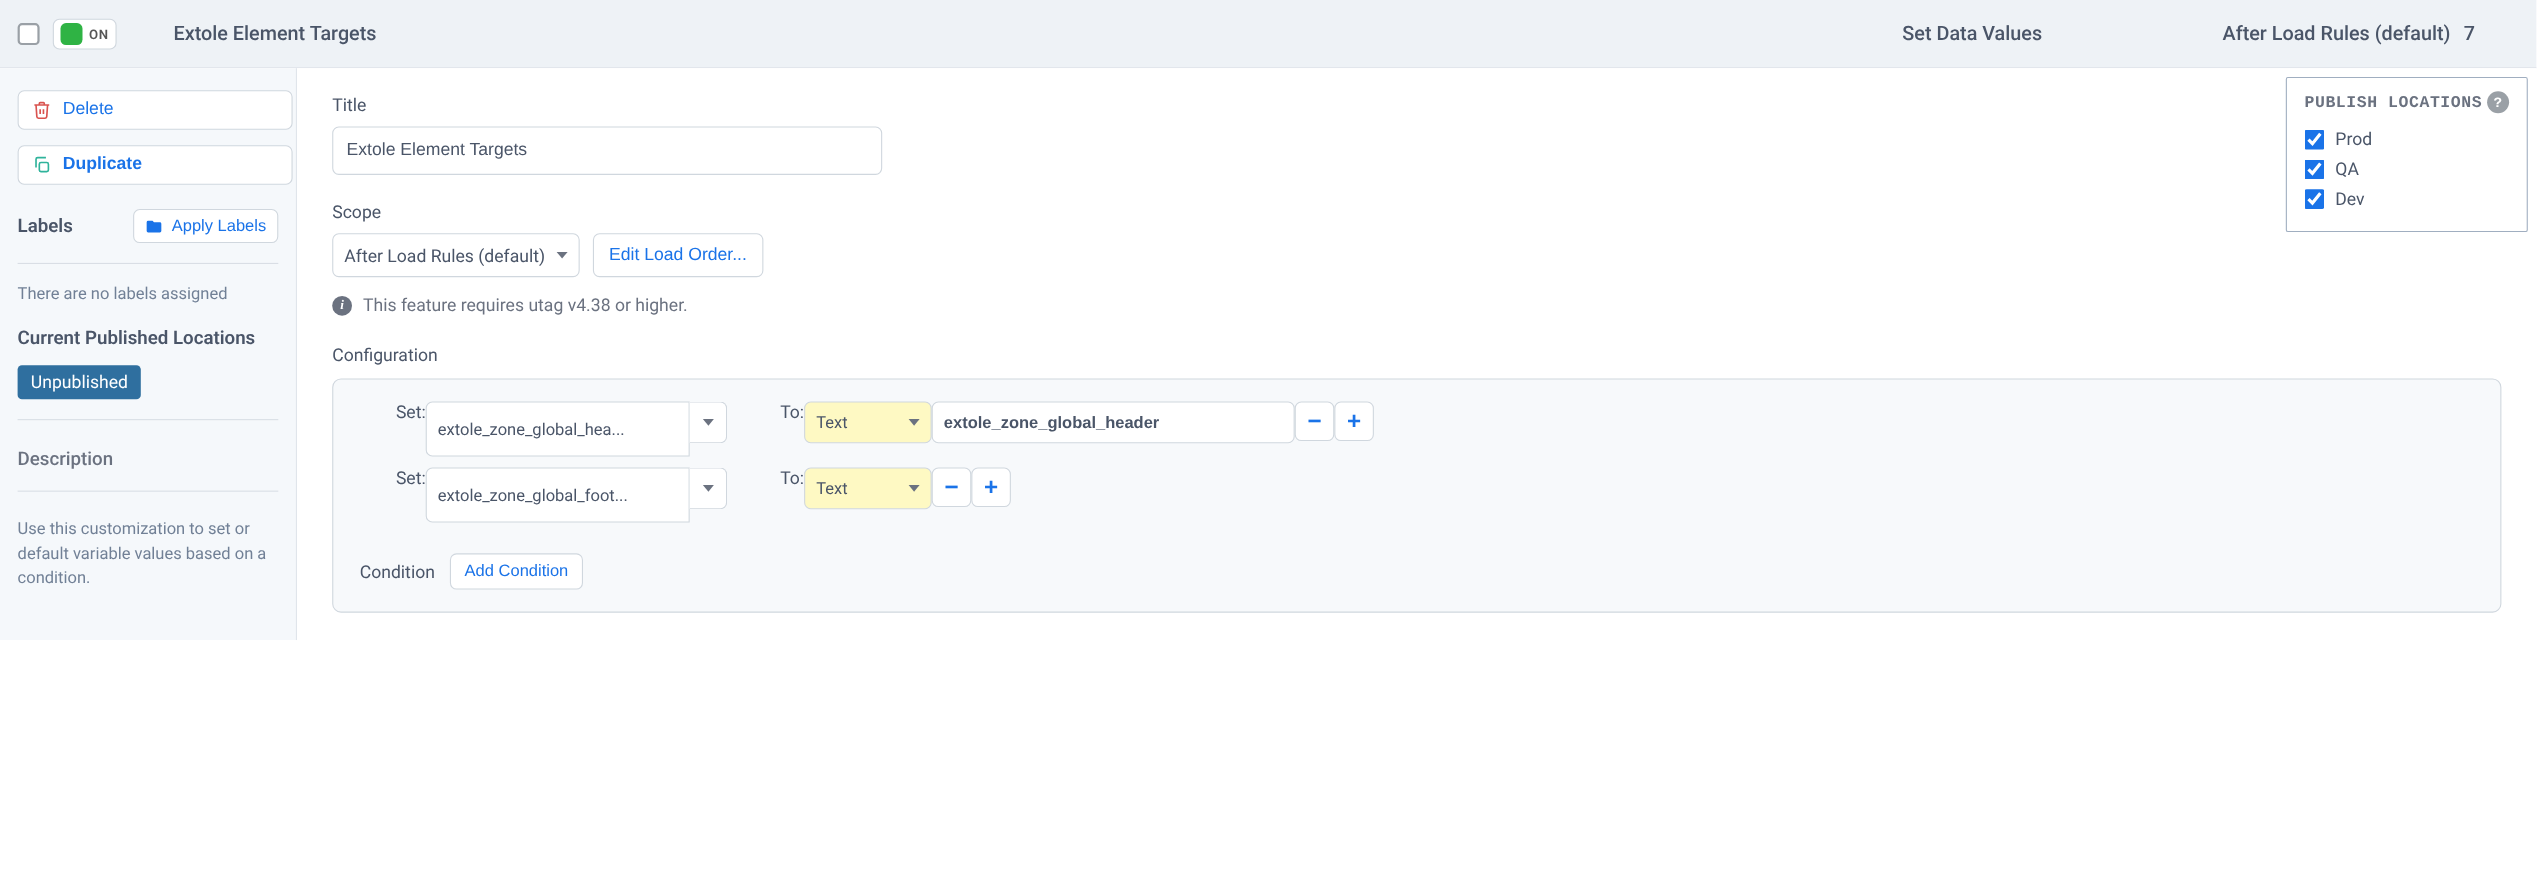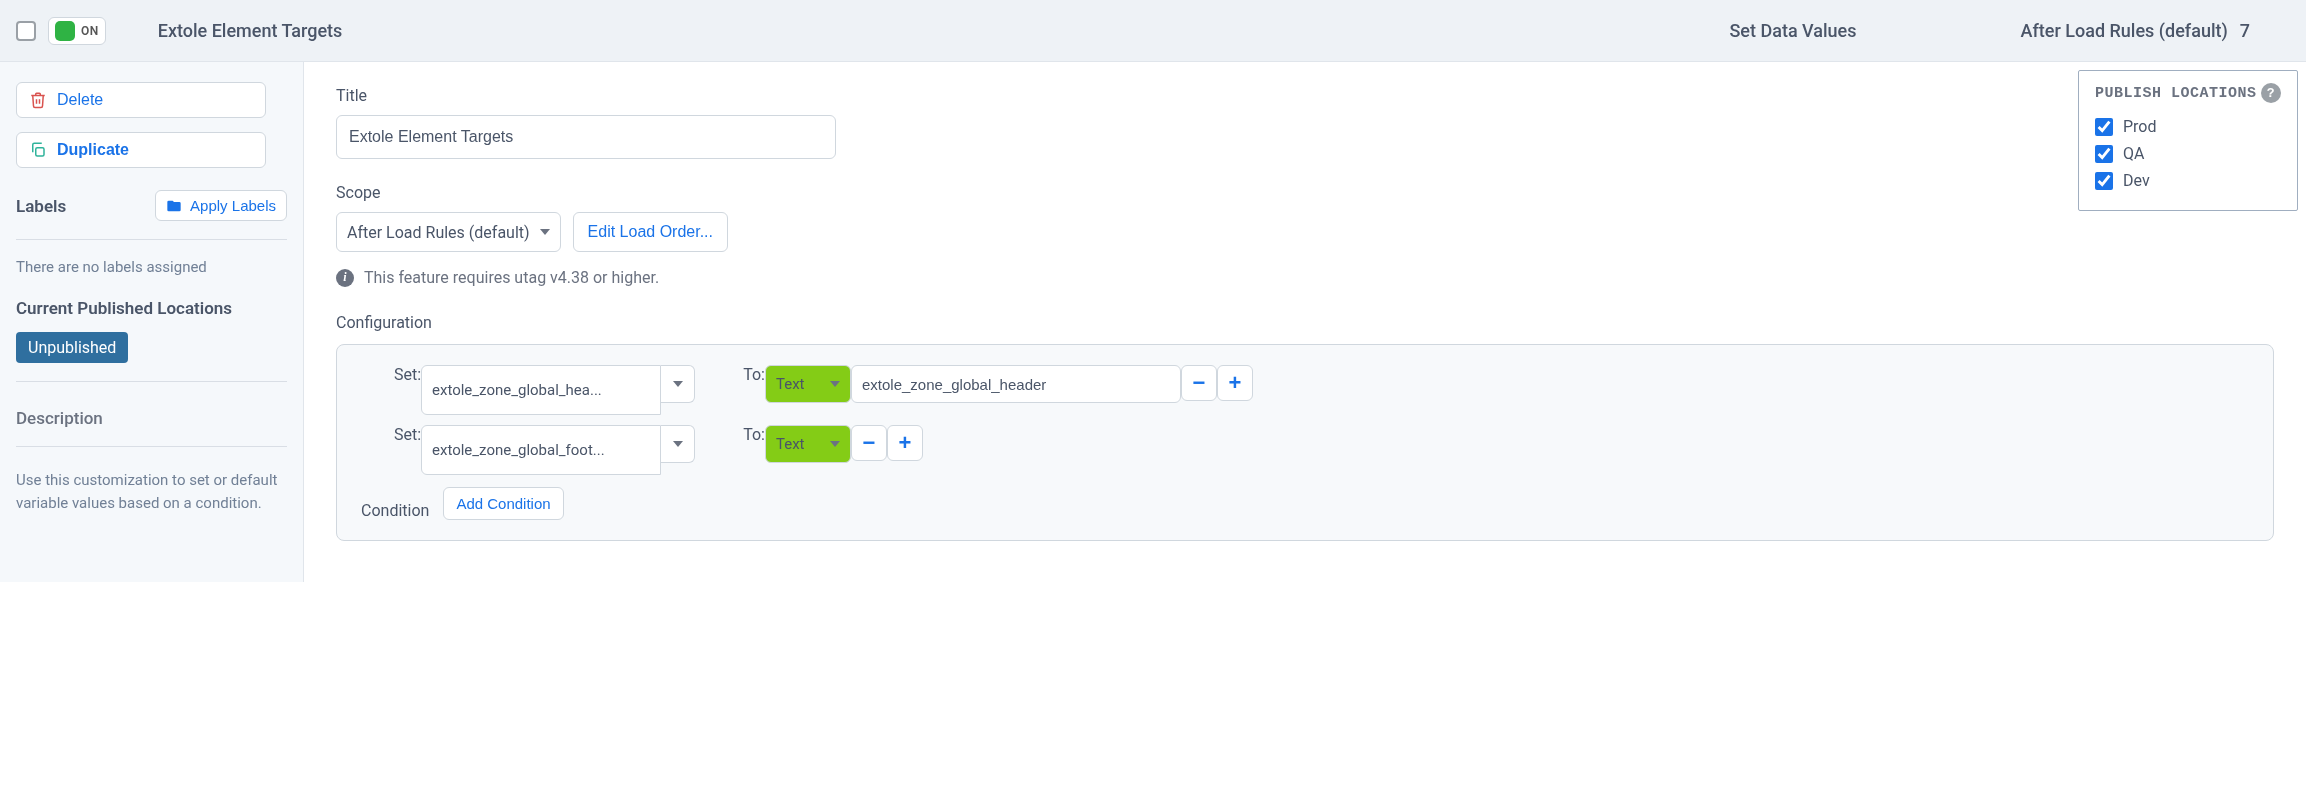--- a/index.html
+++ b/index.html
@@ -80,21 +80,21 @@
   }
 
   .body-row {
     display: flex;
     position: relative;
     background: #fff;
     min-height: 520px;
   }
 
   .sidebar {
-    width: 304px;
+    width: 270px;
     padding: 20px 16px;
     border-right: 1px solid #e0e5eb;
     background: #f5f8fb;
     display: flex;
     flex-direction: column;
     gap: 14px;
   }
   .side-btn {
     display: flex;
     align-items: center;
@@ -302,61 +302,62 @@
     justify-content: center;
     cursor: pointer;
   }
   .config-row .dd-btn .tri {
     width: 0; height: 0;
     border-left: 5px solid transparent;
     border-right: 5px solid transparent;
     border-top: 6px solid #6b7280;
   }
   .config-row .type-sel {
-    width: 86px;
+    width: 116px;
     height: 38px;
     border: 1px solid #d0d7de;
     border-radius: 6px;
-    background: #84cc16;
+    background: #fef9c3;
     padding: 0 10px;
     display: inline-flex;
     align-items: center;
     justify-content: space-between;
     font-size: 15px;
     color: #4a5568;
     cursor: pointer;
   }
   .config-row .val-input {
     width: 330px;
     height: 38px;
     border: 1px solid #d0d7de;
     border-radius: 6px;
     background: #fff;
     padding: 0 10px;
     font-size: 15px;
     color: #4a5568;
+    font-weight: bold;
   }
   .icon-btn {
     width: 36px; height: 36px;
     border: 1px solid #d0d7de;
     border-radius: 6px;
     background: #fff;
     display: inline-flex;
     align-items: center;
     justify-content: center;
     color: #1a73e8;
     font-size: 22px;
     font-weight: 600;
     cursor: pointer;
   }
   .condition-row {
     display: flex;
-    align-items: flex-end;
+    align-items: center;
     gap: 14px;
-    margin-top: 12px;
+    margin-top: 28px;
   }
   .condition-row .cond-label {
     color: #4a5568;
     font-size: 16px;
   }
   .add-cond-btn {
     border: 1px solid #d0d7de;
     border-radius: 6px;
     background: #fff;
     color: #1a73e8;

